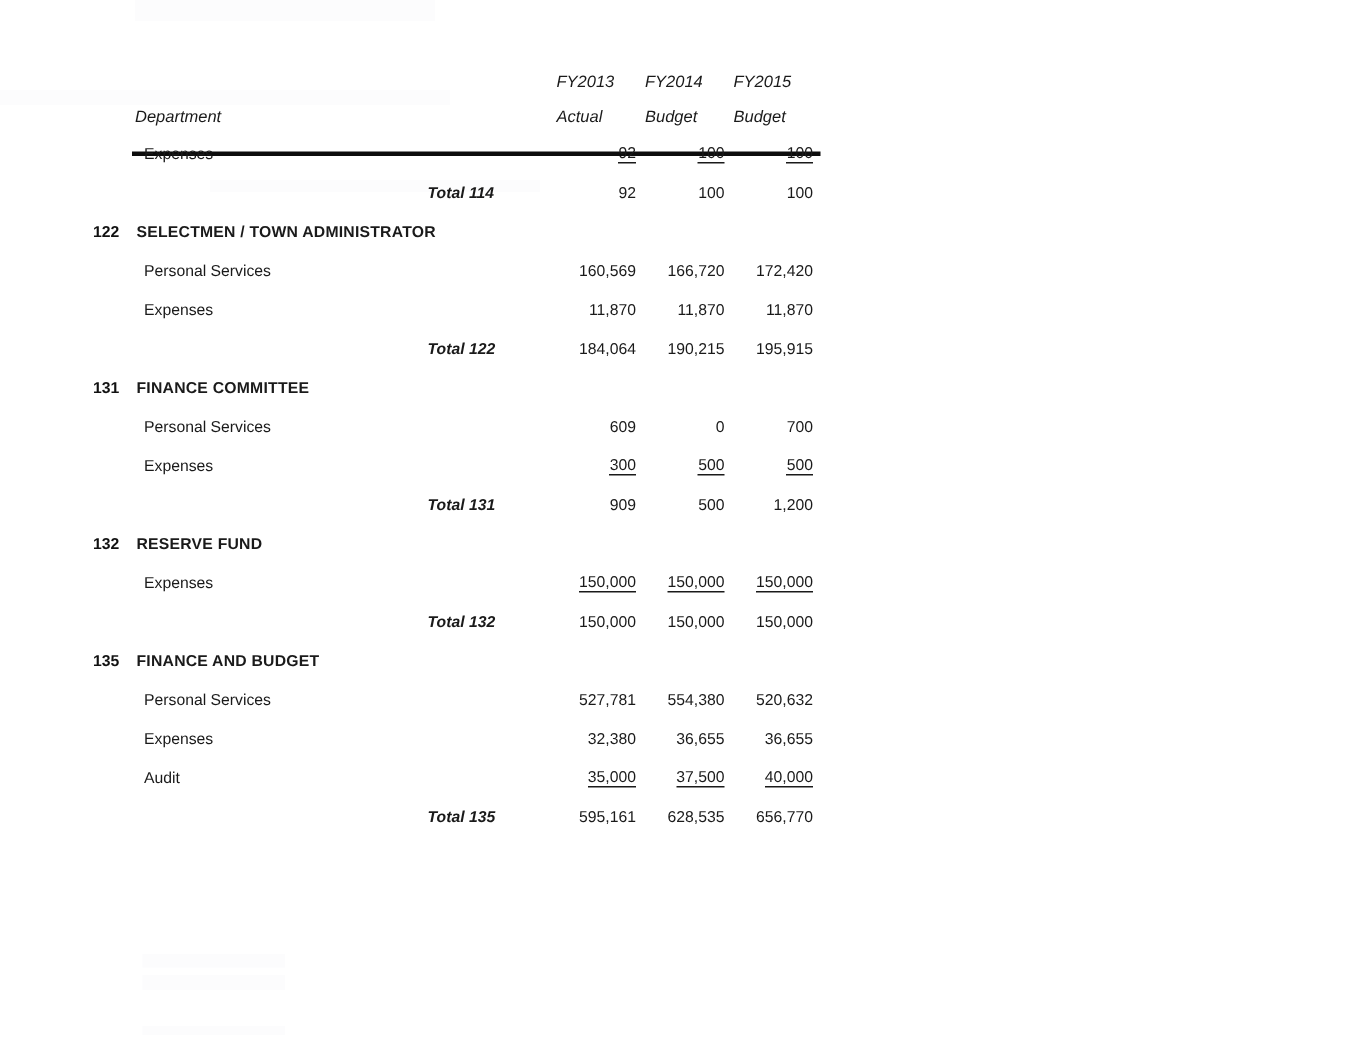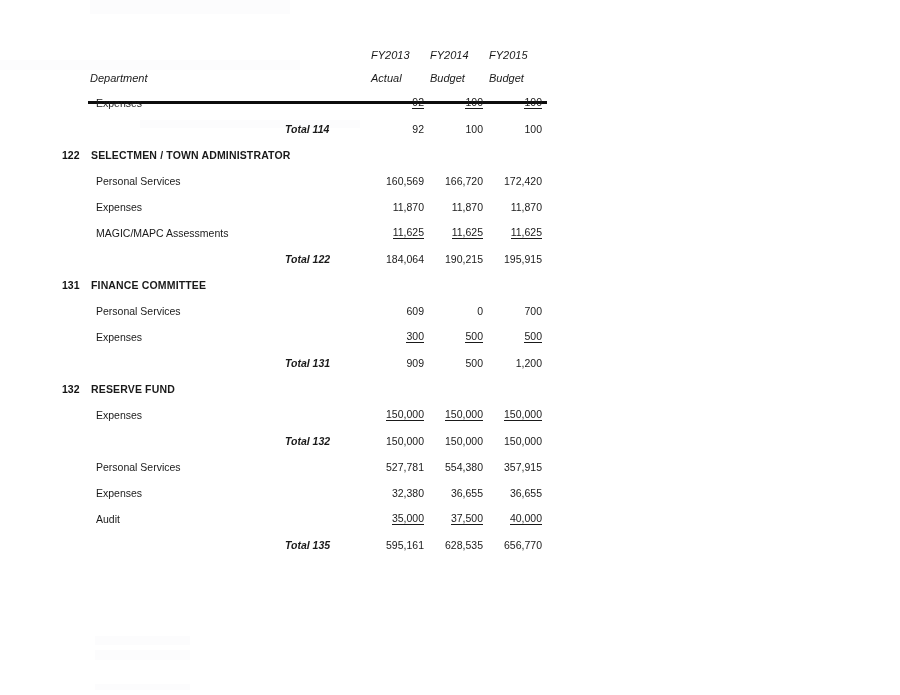--- a/index.html
+++ b/index.html
@@ -226,28 +226,20 @@
             <td class="val"><span>172,420</span></td>
           </tr>
           <tr class="item-row">
             <td></td>
             <td class="item">Expenses</td>
             <td></td>
             <td class="val"><span>11,870</span></td>
             <td class="val"><span>11,870</span></td>
             <td class="val"><span>11,870</span></td>
           </tr>
-          <tr class="item-row">
-            <td></td>
-            <td class="item">MAGIC/MAPC Assessments</td>
-            <td></td>
-            <td class="val ul"><span>11,625</span></td>
-            <td class="val ul"><span>11,625</span></td>
-            <td class="val ul"><span>11,625</span></td>
-          </tr>
           <tr class="total-row">
             <td></td>
             <td></td>
             <td class="totallabel">Total 122</td>
             <td class="val"><span>184,064</span></td>
             <td class="val"><span>190,215</span></td>
             <td class="val"><span>195,915</span></td>
           </tr>
           <tr class="dept-row">
             <td class="code">131</td>
@@ -290,27 +282,31 @@
             <td class="val ul"><span>150,000</span></td>
           </tr>
           <tr class="total-row">
             <td></td>
             <td></td>
             <td class="totallabel">Total 132</td>
             <td class="val"><span>150,000</span></td>
             <td class="val"><span>150,000</span></td>
             <td class="val"><span>150,000</span></td>
           </tr>
+          <tr class="dept-row">
+            <td class="code">135</td>
+            <td class="deptname" colspan="5">FINANCE AND BUDGET</td>
+          </tr>
           <tr class="item-row">
             <td></td>
             <td class="item">Personal Services</td>
             <td></td>
             <td class="val"><span>527,781</span></td>
             <td class="val"><span>554,380</span></td>
-            <td class="val"><span>357,915</span></td>
+            <td class="val"><span>520,632</span></td>
           </tr>
           <tr class="item-row">
             <td></td>
             <td class="item">Expenses</td>
             <td></td>
             <td class="val"><span>32,380</span></td>
             <td class="val"><span>36,655</span></td>
             <td class="val"><span>36,655</span></td>
           </tr>
           <tr class="item-row">

